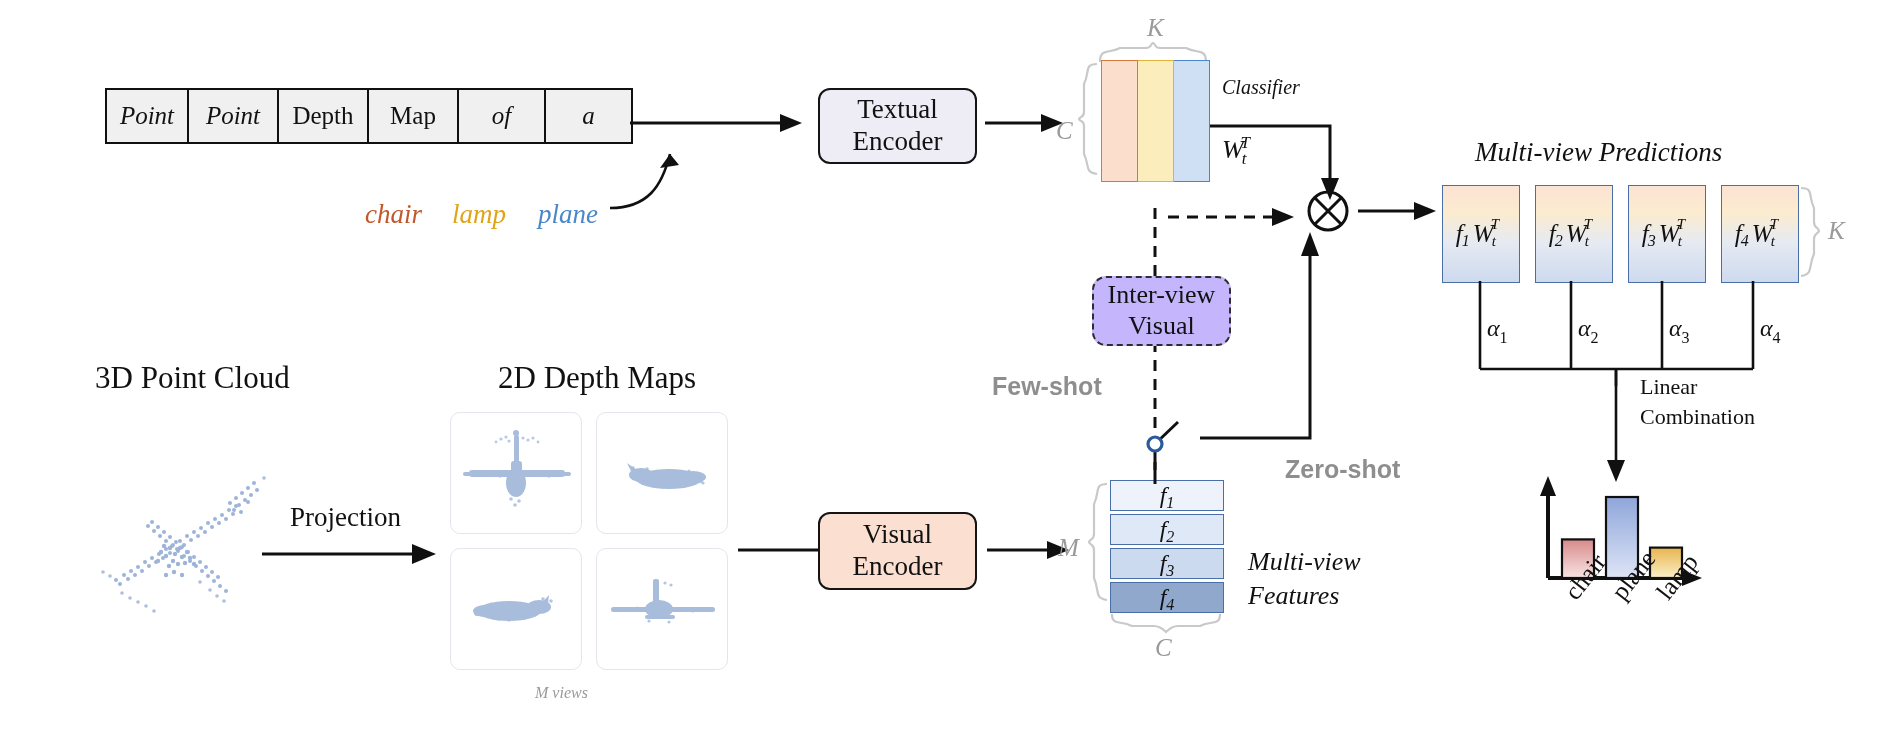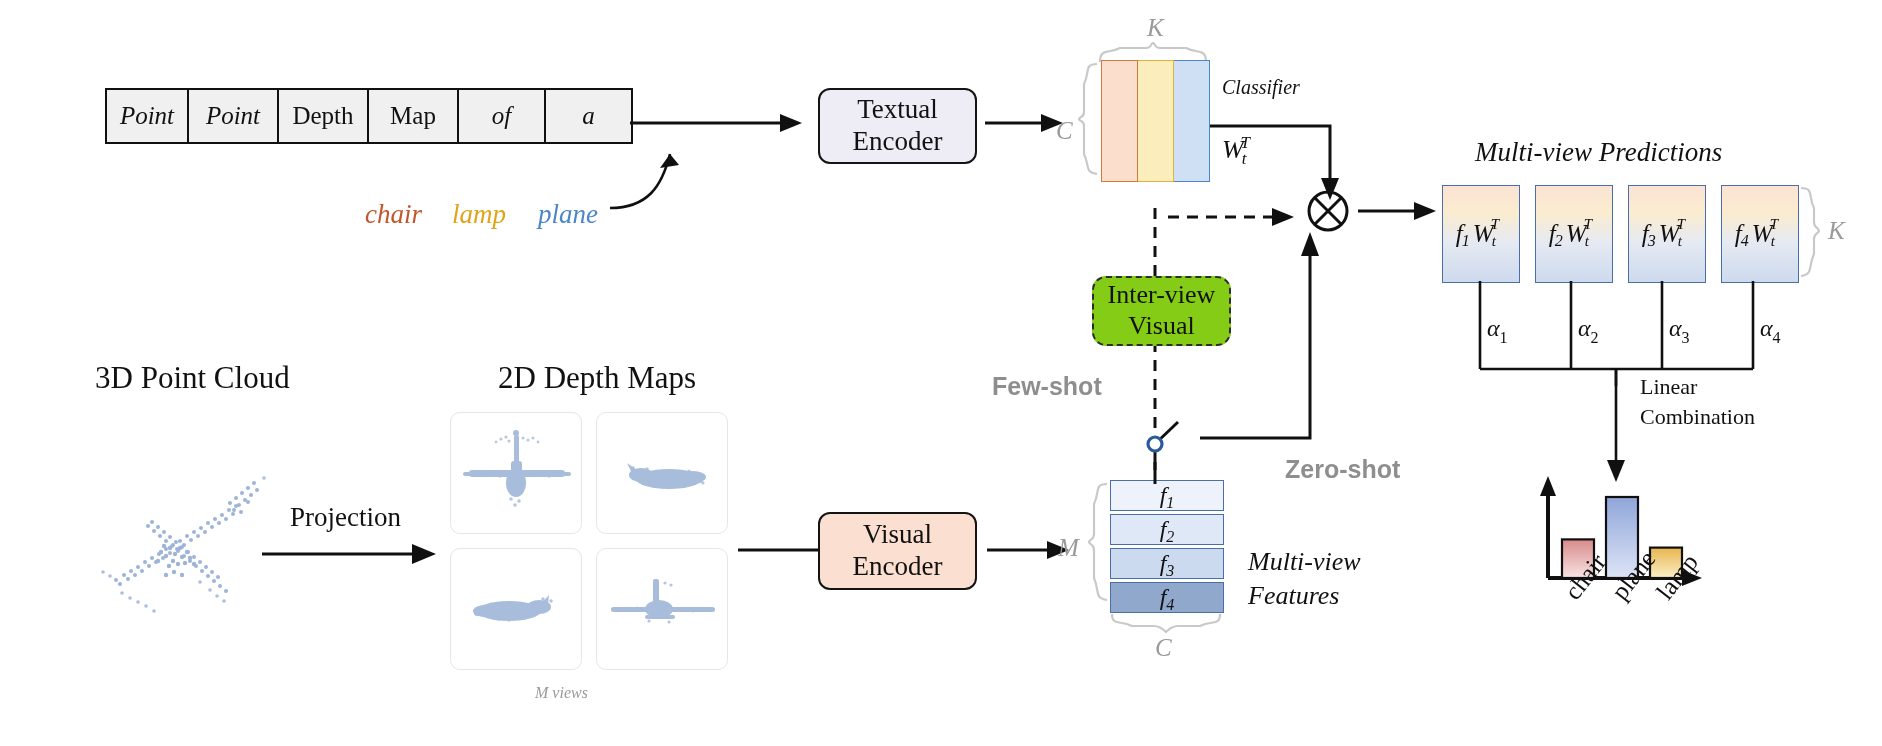--- a/index.html
+++ b/index.html
@@ -14,21 +14,21 @@
   #prompt-row .tok{border-right:2px solid #101010;height:52px;display:flex;align-items:center;
       justify-content:center;font-size:25px;color:#111;background:#f0f0f0;}
   #prompt-row .tok:last-child{border-right:none;}
 
   
   .classword{font-size:27px;font-style:italic;font-family:"Liberation Serif",serif;}
 
   
   .encbox{border:2.5px solid #141414;border-radius:12px;display:flex;flex-direction:column;
       align-items:center;justify-content:center;font-size:27px;line-height:1.18;text-align:center;}
-  .adapterbox{border:2.5px dashed #2d2d2d;border-radius:14px;background:#84cc16;
+  .adapterbox{border:2.5px dashed #2d2d2d;border-radius:14px;background:#c4b5fd;
       display:flex;flex-direction:column;align-items:center;justify-content:center;
       font-size:26px;line-height:1.18;text-align:center;}
 
   
   .gray{color:#9a9a9a;}
   .grayb{color:#8e8e8e;font-weight:bold;}
   .hdr{font-size:31px;}
 
   
   .clscol{border:1.6px solid;}

